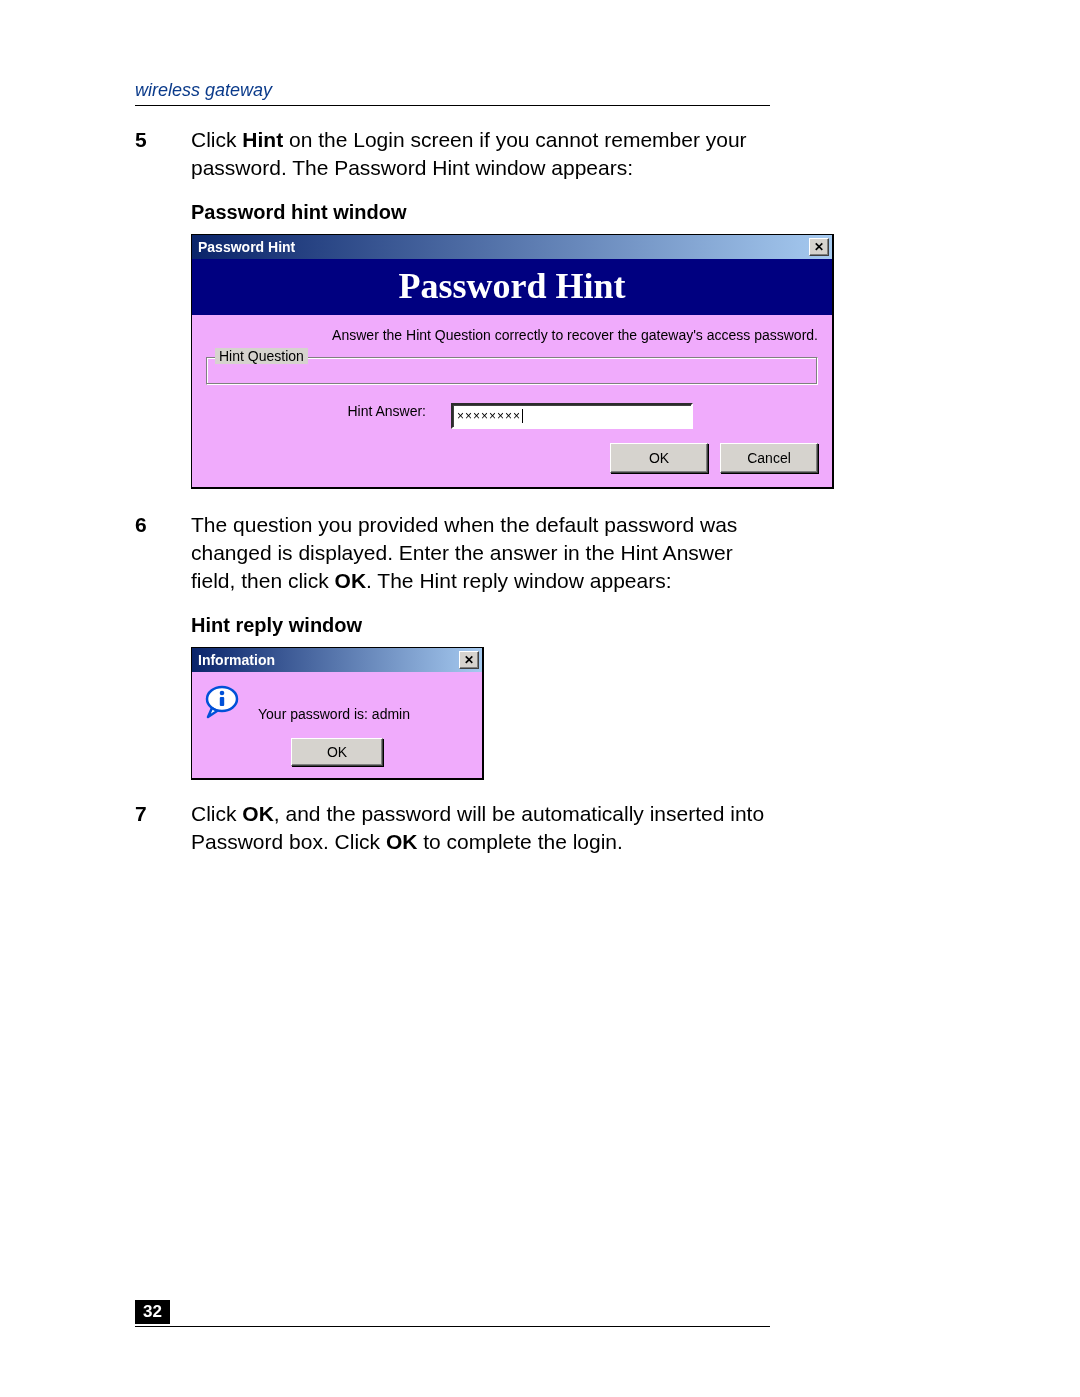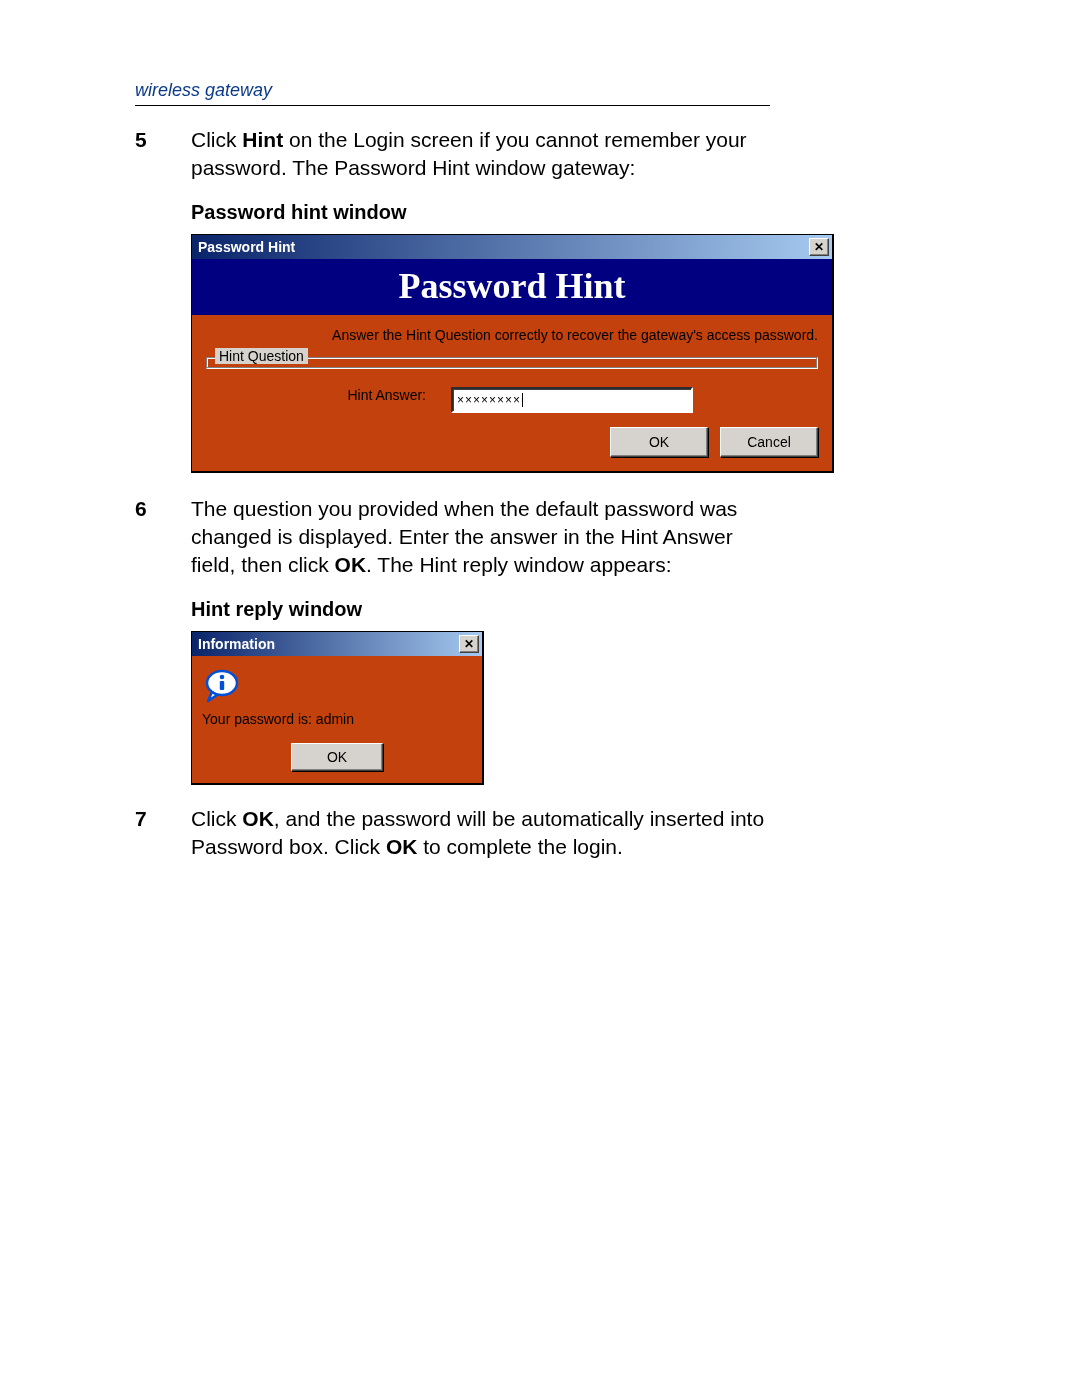--- a/index.html
+++ b/index.html
@@ -48,21 +48,21 @@
     font-size: 20px;
     margin: 18px 0 10px 56px;
   }
 
   
   .win {
     margin-left: 56px;
     border: 1px solid #000;
     border-right: 2px solid #000;
     border-bottom: 2px solid #000;
-    background: #c2410c;
+    background: #f0abfc;
     font-family: "Tahoma", "MS Sans Serif", Arial, sans-serif;
   }
   .win1 { width: 640px; }
 
   .titlebar {
     display: flex;
     align-items: center;
     justify-content: space-between;
     height: 24px;
     padding: 0 3px 0 6px;
@@ -106,21 +106,21 @@
   .instr {
     text-align: right;
     margin: 0 0 14px 0;
   }
 
   .groupbox {
     border: 1px solid #808080;
     border-right-color: #fff;
     border-bottom-color: #fff;
     box-shadow: inset -1px -1px #808080, inset 1px 1px #fff;
-    padding: 10px 8px 0 8px;
+    padding: 10px 8px 16px 8px;
     position: relative;
     margin-bottom: 18px;
   }
   .group-legend {
     position: absolute;
     top: -10px;
     left: 8px;
     background: #d6d3ce;
     padding: 0 4px;
     font-size: 14px;
@@ -186,25 +186,24 @@
   }
 
   
   .win2 { width: 290px; }
   .win2 .win-body {
     padding: 10px 10px 12px 10px;
     text-align: center;
   }
   .info-row {
     display: flex;
-    align-items: flex-start;
-    gap: 5px;
+    align-items: flex-end;
+    gap: 16px;
     margin-bottom: 16px;
     text-align: left;
-    flex-direction: column;
   }
   .info-row span.msg { font-size: 14px; }
   .info-icon svg { width: 40px; height: 40px; display:block; }
 
   .btn-small {
     width: 90px;
     height: 26px;
     margin: 0 auto;
   }
 
@@ -233,21 +232,21 @@
 </head>
 <body>
 
 <div class="page">
   <div class="running-header">wireless gateway</div>
   <hr class="hr">
 
   <div class="step">
     <div class="step-num">5</div>
     <div class="step-body">
-      <span>Click </span><b>Hint</b><span> on the Login screen if you cannot remember your password. The Password Hint window gateway:</span>
+      <span>Click </span><b>Hint</b><span> on the Login screen if you cannot remember your password. The Password Hint window appears:</span>
     </div>
   </div>
 
   <div class="caption">Password hint window</div>
 
   <div class="win win1">
     <div class="titlebar">
       <span>Password Hint</span>
       <div class="closebtn">✕</div>
     </div>
@@ -303,13 +302,17 @@
     </div>
   </div>
 
   <div class="step" style="margin-top:20px">
     <div class="step-num">7</div>
     <div class="step-body">
       <span>Click </span><b>OK</b><span>, and the password will be automatically inserted into Password box. Click </span><b>OK</b><span> to complete the login.</span>
     </div>
   </div>
 
+  <div class="footer">
+    <div class="pagenum-box">32</div>
+    <hr class="hr-footer">
+  </div>
 </div>
 
 </body></html>

